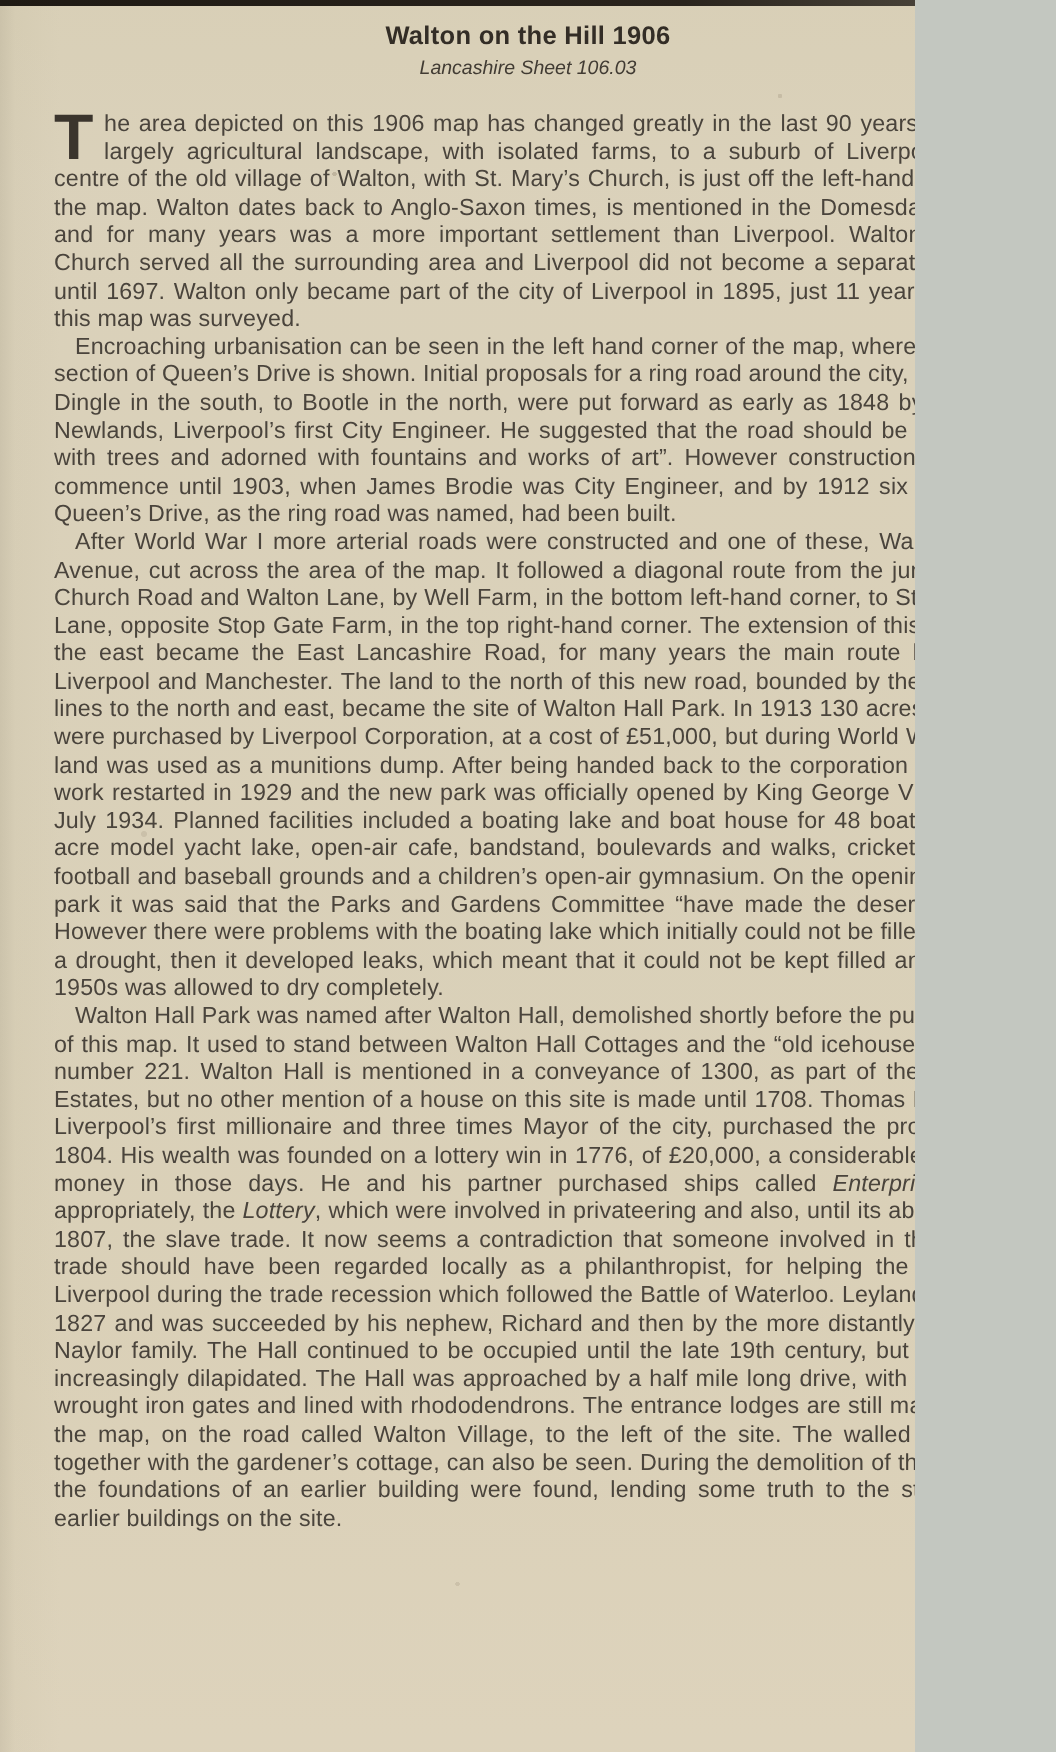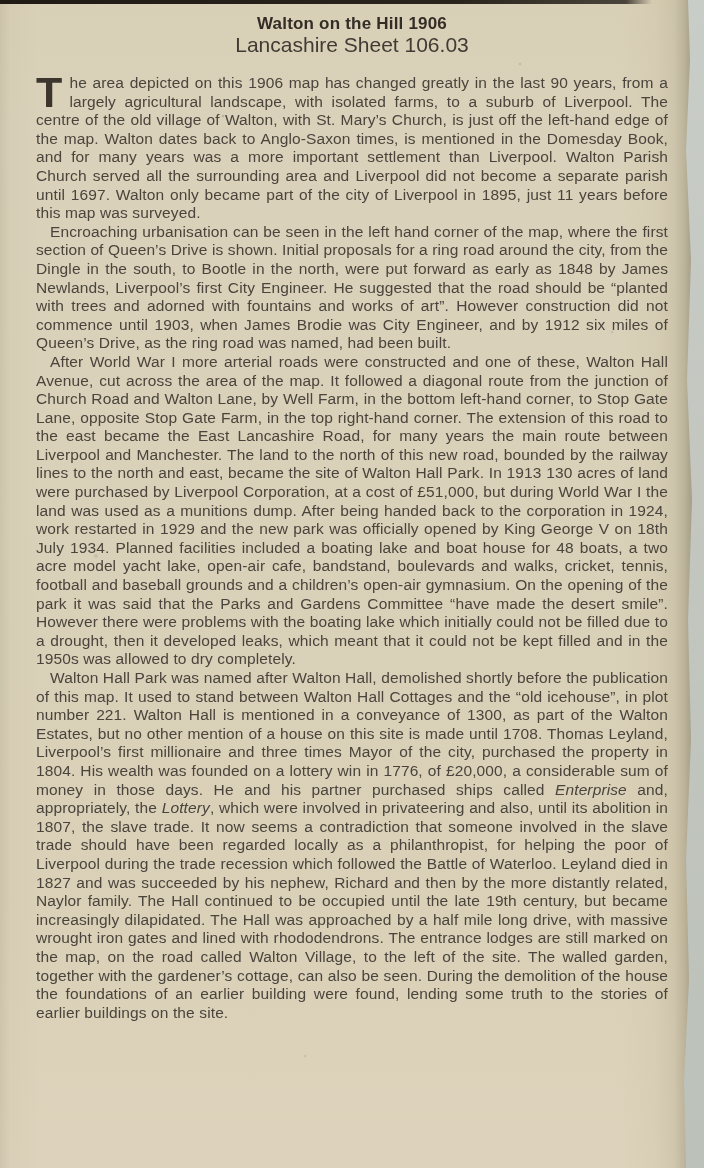--- a/index.html
+++ b/index.html
@@ -11,21 +11,21 @@
   }
   *{box-sizing:border-box;}
   html,body{margin:0;padding:0;}
   body{
     width:704px;height:1168px;
     background:var(--edge-strip);
     font-family:"Liberation Sans","DejaVu Sans",sans-serif;
     overflow:hidden;
   }
   .scan{
-    position:relative;width:704px;height:1168px;overflow:hidden;
+    position:relative;width:610px;height:1168px;overflow:hidden;
     background:linear-gradient(180deg,#c9cdc7 0,#c3c7c0 40%,#bcc1ba 100%);
   }
   .paper{
     position:absolute;left:0;top:0;width:694px;height:1168px;
     background:
       radial-gradient(3px 3px at 223px 116px, rgba(110,95,75,.25) 0 45%, transparent 55%),
       radial-gradient(3px 3px at 520px 64px, rgba(110,95,75,.18) 0 45%, transparent 55%),
       radial-gradient(4px 4px at 96px 556px, rgba(110,95,75,.14) 0 45%, transparent 55%),
       radial-gradient(3px 3px at 612px 332px, rgba(110,95,75,.16) 0 45%, transparent 55%),
       radial-gradient(3px 3px at 305px 1056px, rgba(110,95,75,.15) 0 45%, transparent 55%),
@@ -41,21 +41,21 @@
   .content{
     position:absolute;left:36px;top:14px;width:632px;
     color:var(--ink);
   }
   .masthead{text-align:center;margin:0 0 20px 0;}
   .title{
     font-size:17px;font-weight:bold;color:var(--ink-dark);
     letter-spacing:.2px;line-height:20px;margin:0;
   }
   .subtitle{
-    font-size:21px;color:#413b33;
+    font-size:13px;font-style:italic;color:#413b33;
     line-height:19px;margin:1px 0 0 0;
   }
   .article{
     font-size:15.5px;line-height:18.6px;letter-spacing:.12px;
     text-align:justify;color:var(--ink);
   }
   .para{margin:0;text-indent:14px;}
   .para.first{text-indent:0;}
   .dropcap{
     float:left;font-weight:bold;color:#3b352d;

